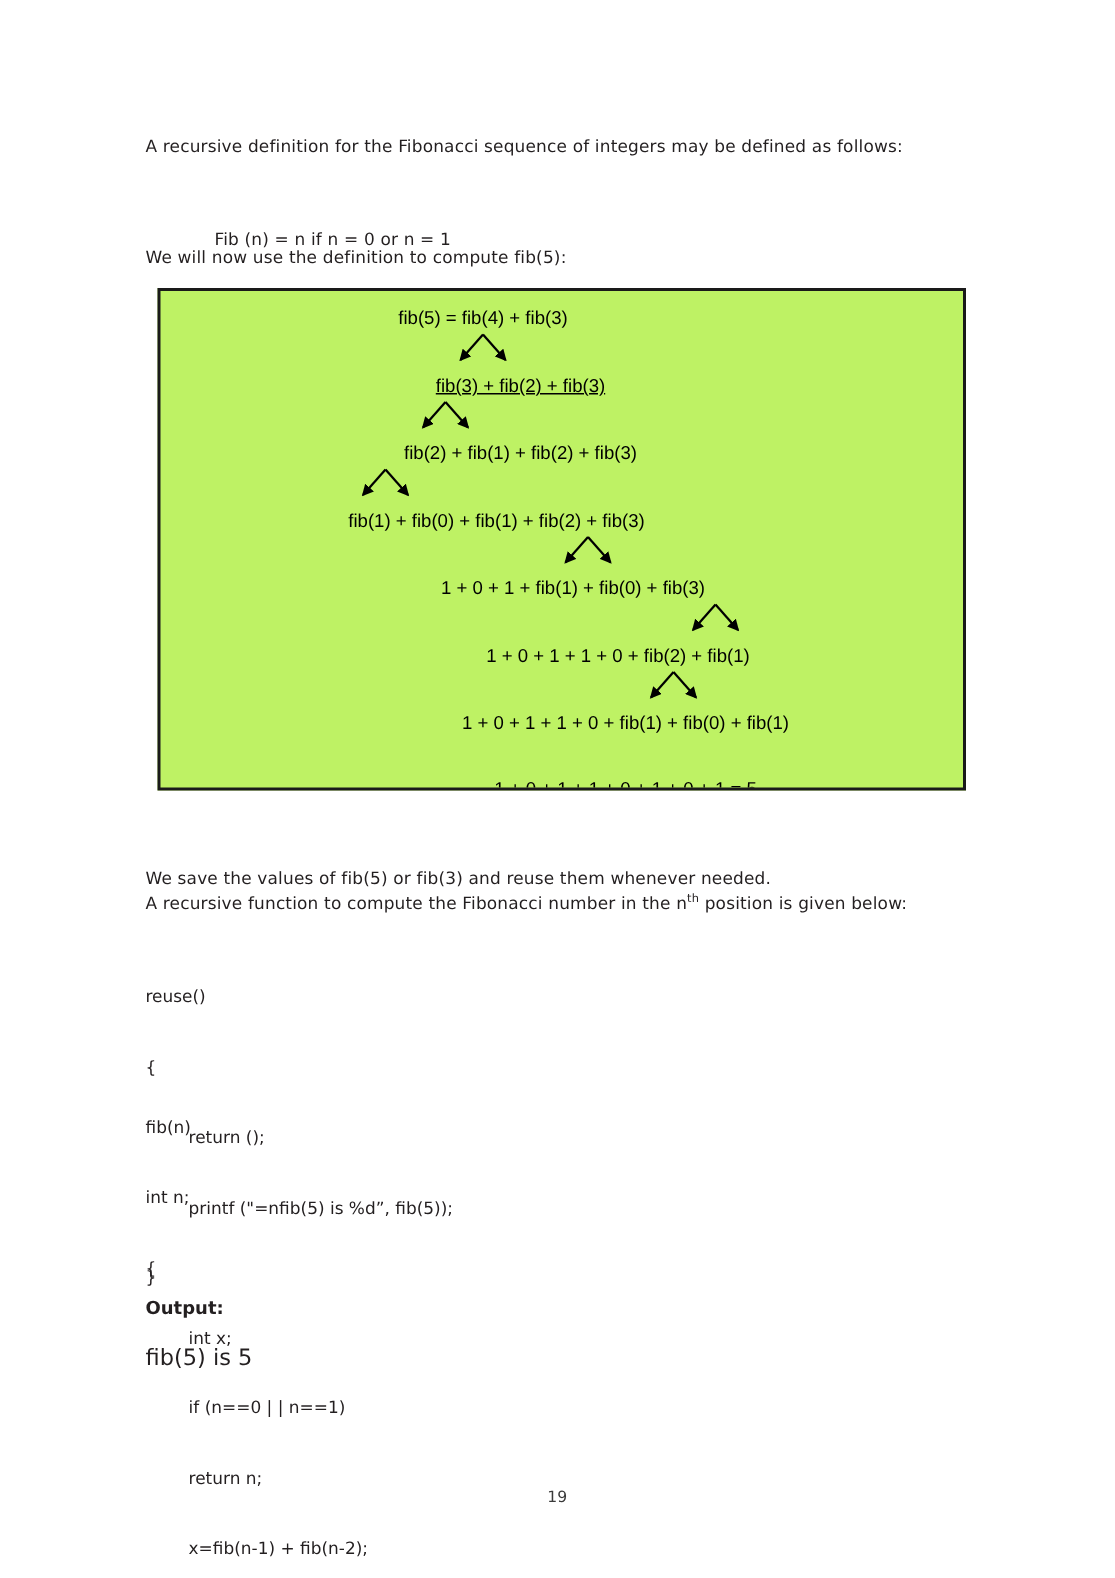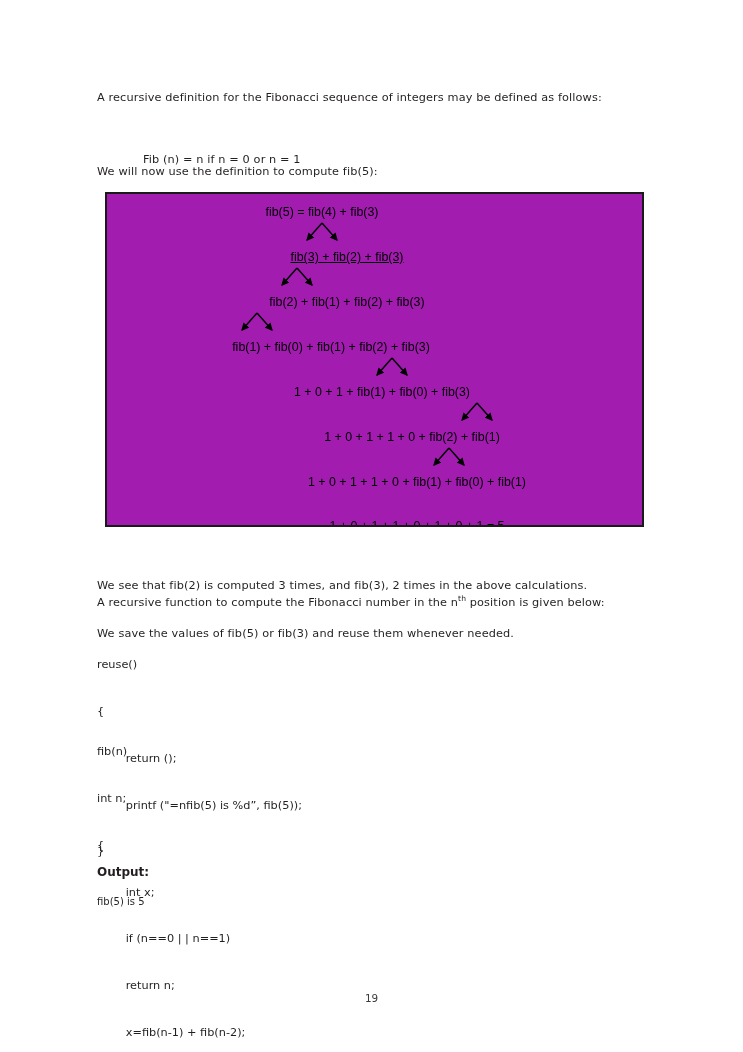--- a/index.html
+++ b/index.html
@@ -63,21 +63,21 @@
     left: 97px;
     top: 865px;
     font-size: 12px;
     font-weight: bold;
     color: #231f20;
   }
   #output-value {
     position: absolute;
     left: 97px;
     top: 896px;
-    font-size: 10px;
+    font-size: 15px;
     color: #231f20;
   }
 
   
   #page-number {
     position: absolute;
     left: 0;
     right: 0;
     top: 992px;
     text-align: center;
@@ -86,21 +86,21 @@
   }
 
   
   #trace-figure {
     position: absolute;
     left: 105px;
     top: 192px;
     width: 539px;
     height: 335px;
     border: 2px solid #1a1a1a;
-    background: #a21caf;
+    background: #bef264;
     box-sizing: border-box;
     overflow: hidden;
   }
   #trace-canvas {
     position: absolute;
     left: 0;
     top: 0;
     width: 100%;
     height: 100%;
   }
@@ -155,21 +155,20 @@
         <div class="trace-row" style="left: 240px; top: 101px;">fib(2) + fib(1) + fib(2) + fib(3)</div>
         <div class="trace-row" style="left: 224px; top: 146px;">fib(1) + fib(0) + fib(1) + fib(2) + fib(3)</div>
         <div class="trace-row" style="left: 275px; top: 191px;">1 + 0 + 1 + fib(1) + fib(0) + fib(3)</div>
         <div class="trace-row" style="left: 305px; top: 236px;">1 + 0 + 1 + 1 + 0 + fib(2) + fib(1)</div>
         <div class="trace-row" style="left: 310px; top: 281px;">1 + 0 + 1 + 1 + 0 + fib(1) + fib(0) + fib(1)</div>
         <div class="trace-row" style="left: 310px; top: 325px;">1 + 0 + 1 + 1 + 0 + 1 + 0 + 1 = 5</div>
       </div>
   </div>
 
   <div class="para" id="observation-para">
-    <span class="code-line">We see that fib(2) is computed 3 times, and fib(3), 2 times in the above calculations.</span>
     <span class="code-line">We save the values of fib(5) or fib(3) and reuse them whenever needed.</span>
   </div>
 
   <div class="para" id="recursive-para"><span>A recursive function to compute the Fibonacci number in the n</span><span class="sup">th</span><span> position is given below:</span></div>
 
   <div class="code-block" id="code-main">
     <span class="code-line">reuse()</span>
     <span class="code-line">{</span>
     <span class="code-line">        return ();</span>
     <span class="code-line">        printf ("=nfib(5) is %d”, fib(5));</span>

